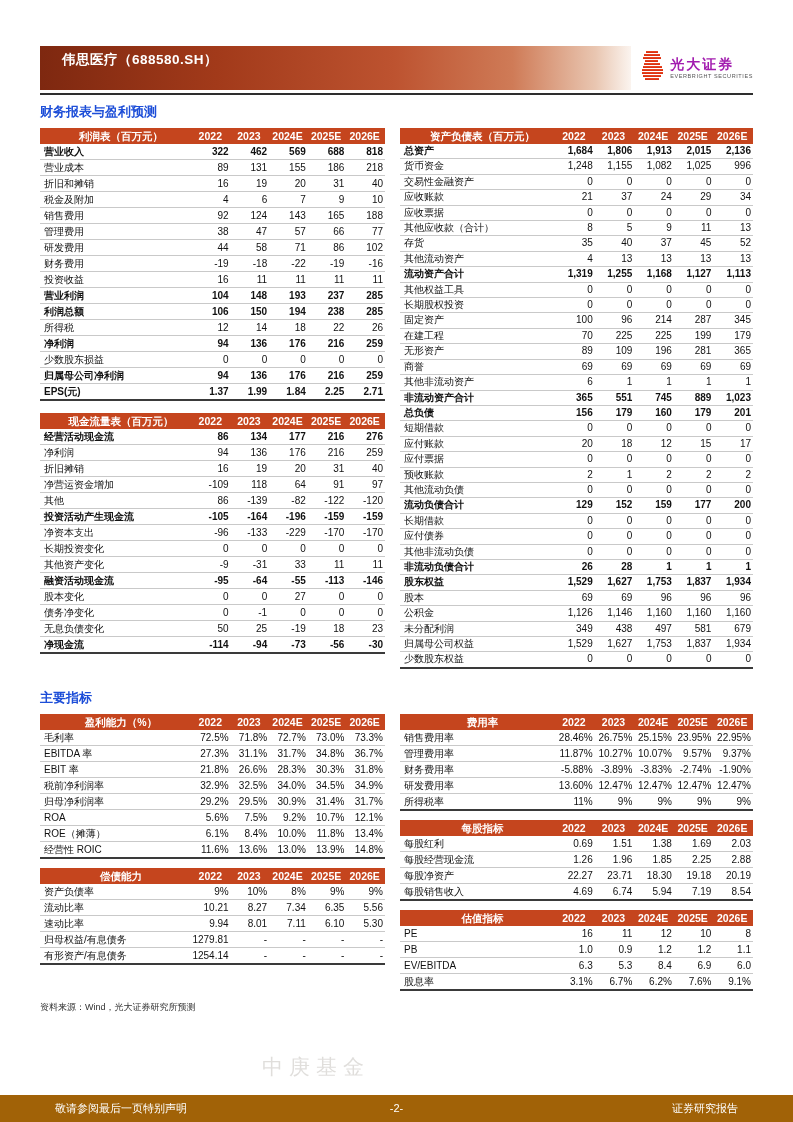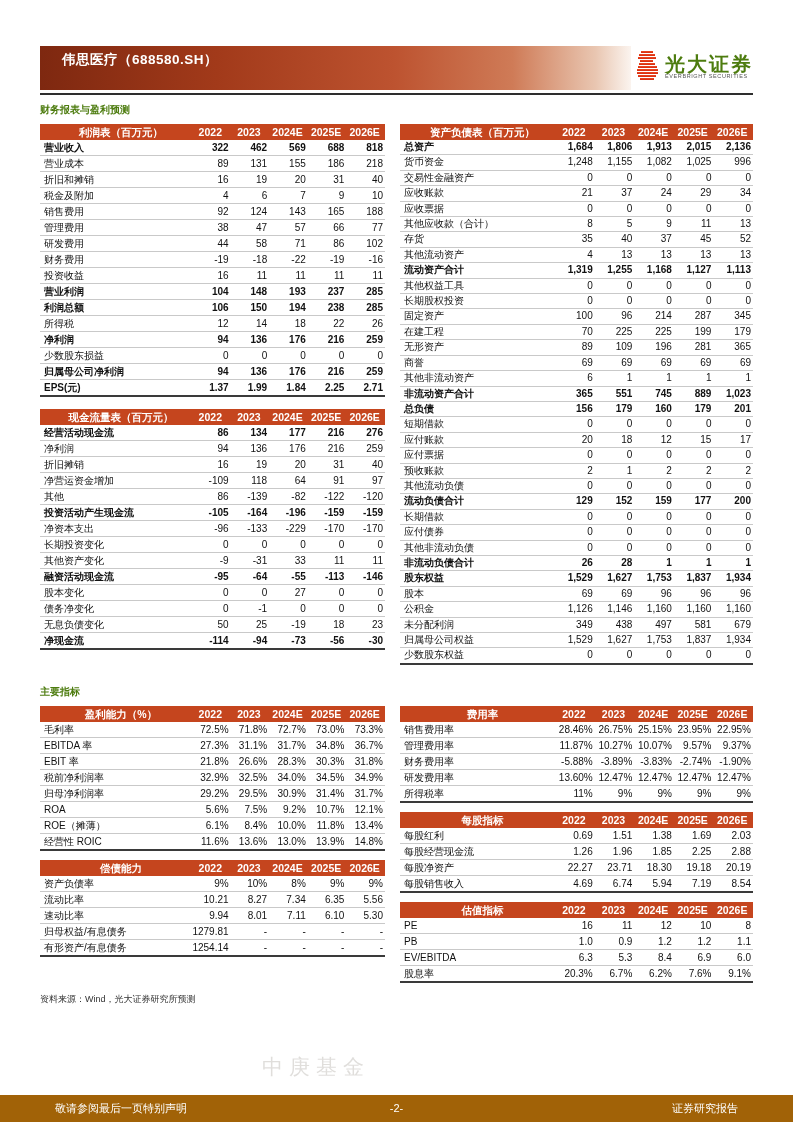--- a/index.html
+++ b/index.html
@@ -10,26 +10,26 @@
   }
   
   .page-header{position:absolute;top:46px;left:40px;right:40px;}
   .header-row{display:flex;align-items:center;}
   .title-bar{
     flex:1;height:44px;line-height:28px;padding-left:22px;
     background:linear-gradient(90deg,#7e2810 0%,#a23a1a 30%,#bd5330 60%,#cf7b57 80%,#e9c6b1 94%,#fbf4ef 100%);
     color:#ffffff;font-weight:bold;font-size:13.5px;letter-spacing:0.5px;
   }
   .logo-area{width:122px;display:flex;align-items:center;justify-content:flex-end;gap:6px;background:#fff;height:34px;}
-  .logo-text .cn{font-size:20px;font-weight:bold;color:#4d7c0f;letter-spacing:2px;line-height:17px;}
+  .logo-text .cn{font-size:14px;font-weight:bold;color:#a21caf;letter-spacing:2px;line-height:17px;}
   .logo-text .en{font-size:5.5px;color:#555;letter-spacing:0.6px;line-height:7px;}
   .header-rule{border-bottom:2px solid #2e2e2e;margin-top:3px;}
   
   .content{position:absolute;top:103px;left:40px;right:40px;}
-  .section-title{font-size:10px;font-weight:bold;color:#4d7c0f;margin:0 0 7px 0;}
+  .section-title{font-size:13px;font-weight:bold;color:#1d4ed8;margin:0 0 7px 0;}
   .section-title.metrics{margin-top:20px;}
   .two-col{display:flex;gap:15px;align-items:flex-start;}
   .col-left{width:345px;flex:0 0 345px;}
   .col-right{flex:1;}
   .gap12{height:12px;}
   .gap10{height:9px;}
   
   .fin-table{width:100%;border-collapse:collapse;table-layout:fixed;}
   .fin-table th{
     background:#c5451e;color:#fff;font-weight:bold;font-size:10.5px;
@@ -951,21 +951,21 @@
               <tr>
                 <td class="label-col">EV/EBITDA</td>
                 <td>6.3</td>
                 <td>5.3</td>
                 <td>8.4</td>
                 <td>6.9</td>
                 <td>6.0</td>
               </tr>
               <tr>
                 <td class="label-col">股息率</td>
-                <td>20.3%</td>
+                <td>3.1%</td>
                 <td>6.7%</td>
                 <td>6.2%</td>
                 <td>7.6%</td>
                 <td>9.1%</td>
               </tr>
             </tbody>
           </table>
         </div>
     </div>
   </div>

